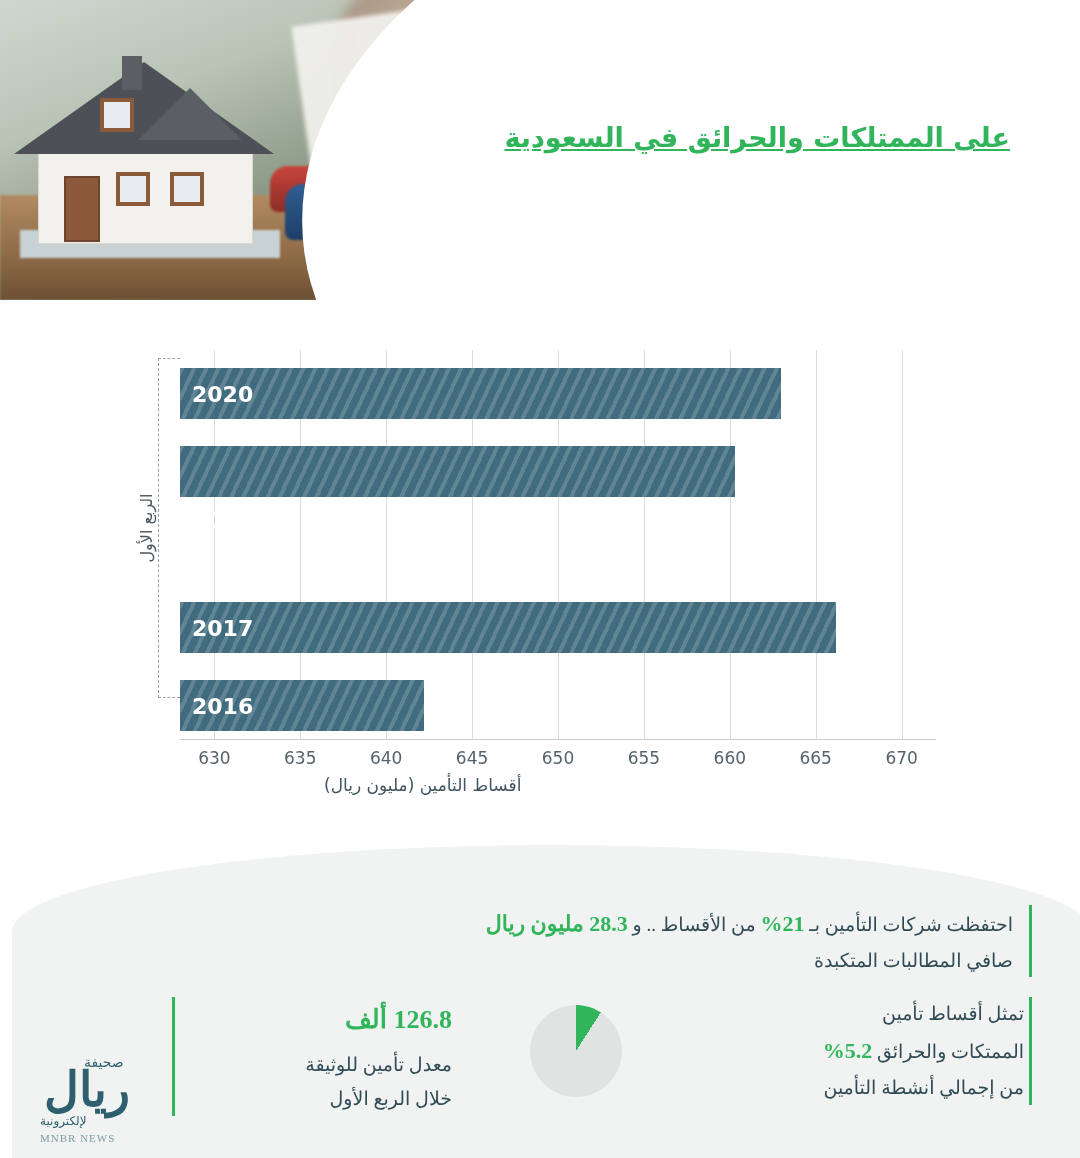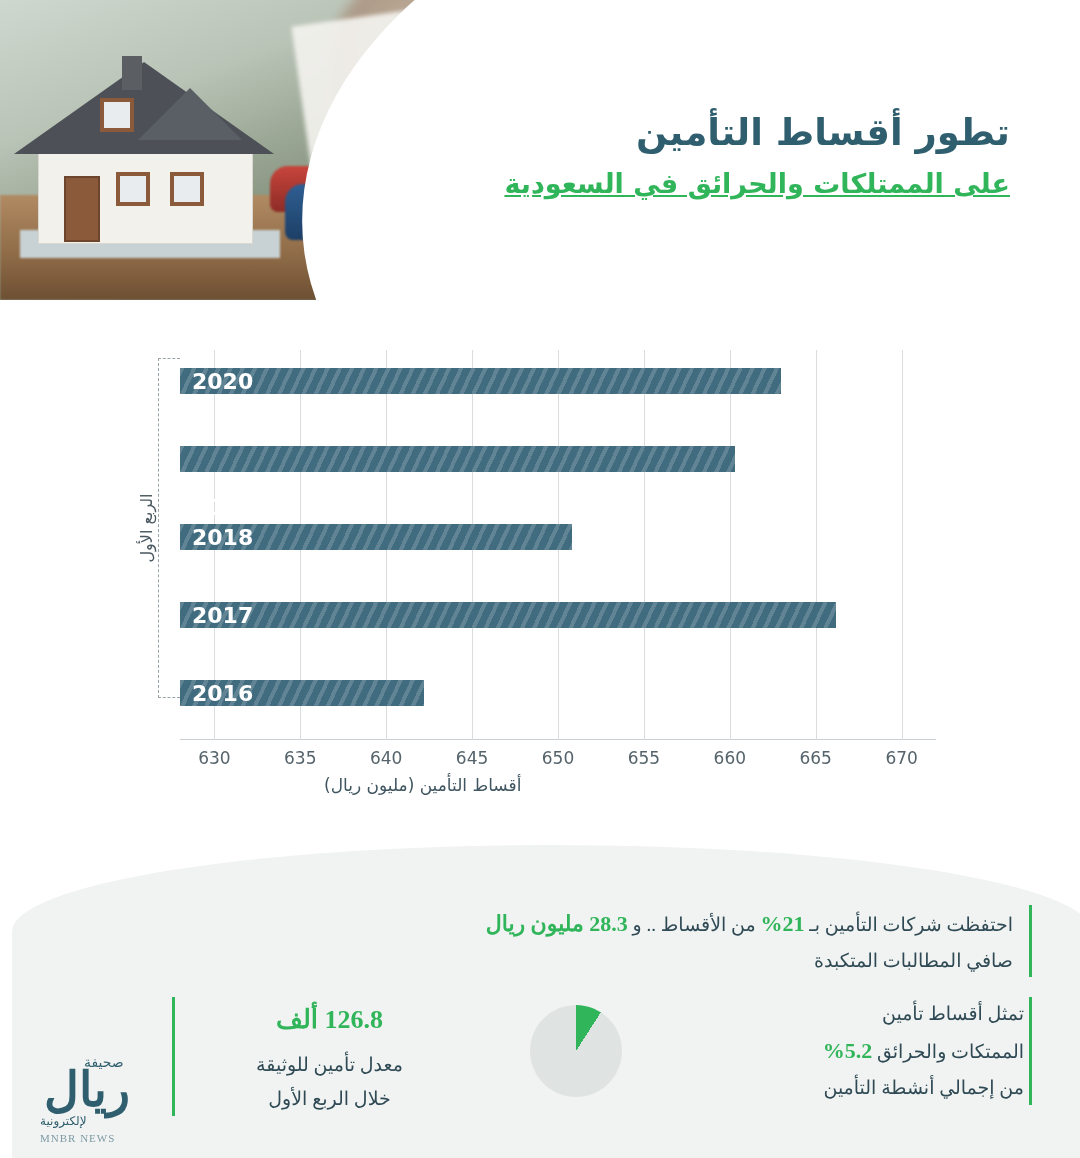--- a/index.html
+++ b/index.html
@@ -172,21 +172,21 @@
   }
   .axis-line {
     position: absolute;
     left: 0; right: 0;
     bottom: 0;
     height: 1px;
     background: #c9ced2;
   }
   .bar-row {
     position: absolute;
-    height: 26px;
+    height: 51px;
     background: #416c80;
     background-image: repeating-linear-gradient(115deg, rgba(255,255,255,.17) 0 4px, rgba(255,255,255,0) 4px 11px);
     right: 0;
   }
   .bar-label {
     position: absolute;
     right: 12px;
     top: 50%;
     transform: translateY(-50%);
     color: #ffffff;
@@ -277,21 +277,21 @@
     position: absolute;
     top: 160px; right: 470px;
     width: 92px; height: 92px;
     border-radius: 50%;
     background: conic-gradient(#31b55a 0deg 19deg, #dfe3e1 19deg 360deg);
   }
   .stat-left {
     position: absolute;
     top: 152px; right: 640px;
     width: 280px;
-    text-align: center;
+    text-align: right;
     direction: rtl;
     border-left: 3px solid #31b55a;
     padding-left: 32px;
     font-size: 19px;
     color: #2f4a55;
     line-height: 1.8;
   }
   .big-green {
     color: #31b55a;
     font-weight: bold;
@@ -354,21 +354,20 @@
       <div class="house-chimney"></div>
       <div class="house-door"></div>
       <div class="house-win w1"></div>
       <div class="house-win w2"></div>
       <div class="house-win w3"></div>
     </div>
   </div>
   <div class="header-swoosh2"></div>
   <div class="header-swoosh"></div>
   <div class="header-text">
-    <h1 class="title-main">تطور أقساط التأمين</h1>
     <h2 class="title-sub">على الممتلكات والحرائق في السعودية</h2>
   </div>
 </div>
 
 <div class="chart-wrap">
   <div class="yaxis-group">
     <div class="ygroup-bracket"></div>
     <div class="ygroup-label">الربع الأول</div>
   </div>
   <div class="plot" id="plot">
@@ -390,23 +389,20 @@
       <div class="gridline" style="left: 635.727px;"></div>
       <div class="xtick" style="left: 635.727px;">665</div>
       <div class="gridline" style="left: 721.636px;"></div>
       <div class="xtick" style="left: 721.636px;">670</div>
       <div class="bar-row" style="top: 18px; left: 0px; width: 601.364px; right: auto; background: repeating-linear-gradient(115deg, rgba(255, 255, 255, 0.17) 0px, rgba(255, 255, 255, 0.17) 4px, rgba(255, 255, 255, 0) 4px, rgba(255, 255, 255, 0) 11px) rgb(65, 108, 128);">
         <span class="bar-label" style="right: auto; left: 12px;">2020</span>
       </div>
       <div class="bar-row" style="top: 96px; left: 0px; width: 554.973px; right: auto; background: repeating-linear-gradient(115deg, rgba(255, 255, 255, 0.17) 0px, rgba(255, 255, 255, 0.17) 4px, rgba(255, 255, 255, 0) 4px, rgba(255, 255, 255, 0) 11px) rgb(65, 108, 128);">
         <span class="bar-label" style="right: auto; left: 12px; margin-top: 48px;">2019</span>
       </div>
-      <div class="bar-row" style="top: 174px; left: 0px; width: 391.745px; right: auto; background: repeating-linear-gradient(115deg, rgba(255, 255, 255, 0.17) 0px, rgba(255, 255, 255, 0.17) 4px, rgba(255, 255, 255, 0) 4px, rgba(255, 255, 255, 0) 11px) rgb(65, 108, 128);">
-        <span class="bar-label" style="right: auto; left: 12px;">2018</span>
-      </div>
       <div class="bar-row" style="top: 252px; left: 0px; width: 656.345px; right: auto; background: repeating-linear-gradient(115deg, rgba(255, 255, 255, 0.17) 0px, rgba(255, 255, 255, 0.17) 4px, rgba(255, 255, 255, 0) 4px, rgba(255, 255, 255, 0) 11px) rgb(65, 108, 128);">
         <span class="bar-label" style="right: auto; left: 12px;">2017</span>
       </div>
       <div class="bar-row" style="top: 330px; left: 0px; width: 243.982px; right: auto; background: repeating-linear-gradient(115deg, rgba(255, 255, 255, 0.17) 0px, rgba(255, 255, 255, 0.17) 4px, rgba(255, 255, 255, 0) 4px, rgba(255, 255, 255, 0) 11px) rgb(65, 108, 128);">
         <span class="bar-label" style="right: auto; left: 12px;">2016</span>
       </div>
     </div>
   <div class="xaxis-title">أقساط التأمين (مليون ريال)</div>
 </div>
 

